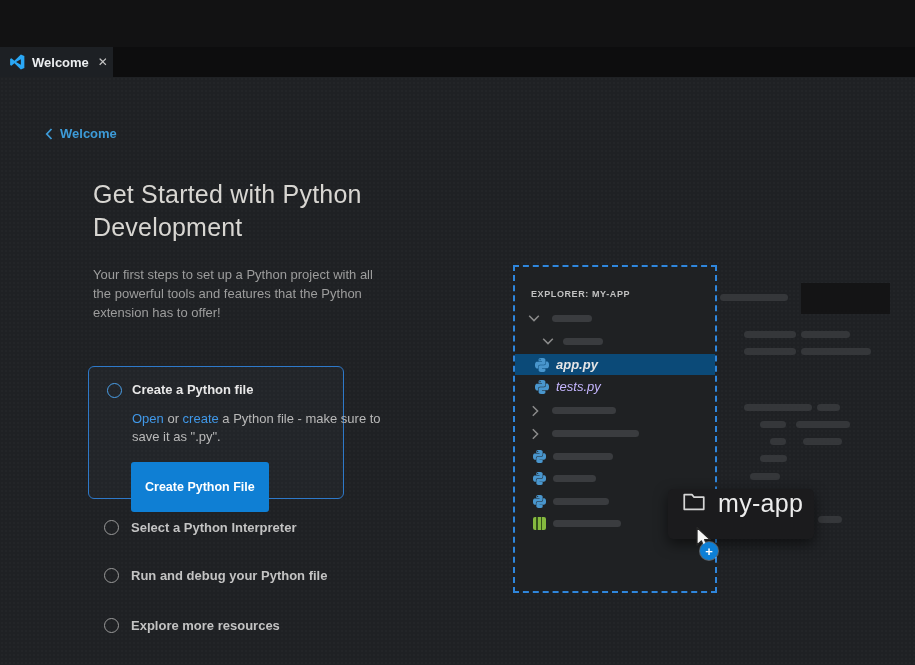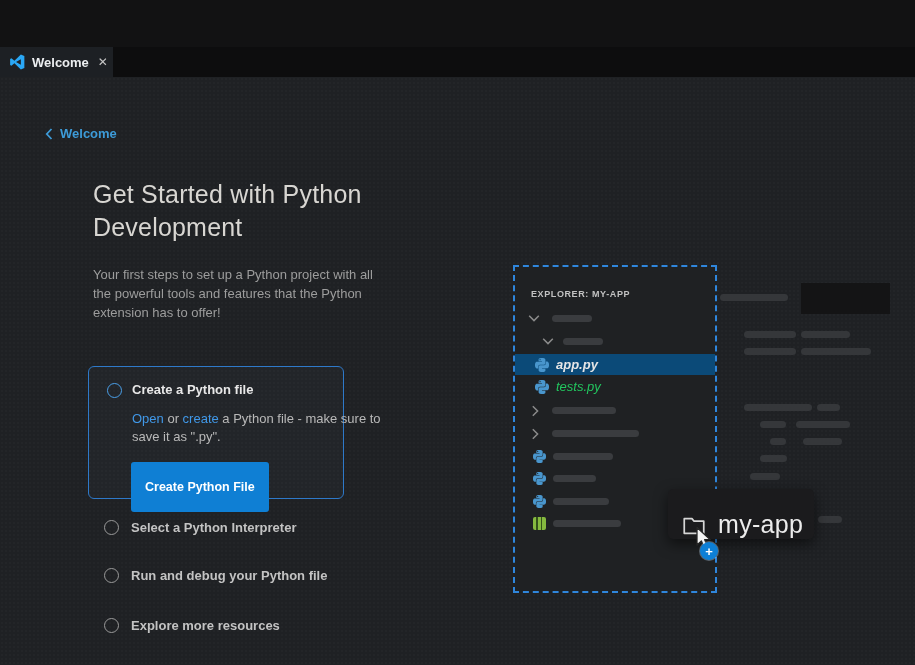--- a/index.html
+++ b/index.html
@@ -61,21 +61,21 @@
   .tree-bar { position:absolute; height:7px; border-radius:4px; background:#3a3c3f; }
   .tree-row-sel { position:absolute; left:0; top:87px; width:200px; height:21px; background:#0b4a78; }
   .file-row { position:absolute; display:flex; align-items:center; gap:7px;font-style:italic; }
   .file-name { font-size:13px; color:#e6e6e6; }
   .green-file-icon { width:13px; height:13px; border-radius:2px; background:#85b93f;
         background-image:linear-gradient(90deg, transparent 3.5px, #33511a 3.5px, #33511a 5px,
            transparent 5px, transparent 8px, #33511a 8px, #33511a 9.5px, transparent 9.5px); }
 
   .drag-tooltip { position:absolute; left:668px; top:412px; width:146px; height:50px;
         background:#1b1b1d; border-radius:5px; box-shadow:0 5px 14px rgba(0,0,0,.55);
-        display:flex; align-items:flex-end; gap:11px; padding-left:13px; }
+        display:flex; align-items:flex-start; gap:11px; padding-left:13px; }
   .drag-tooltip .label { font-size:25px; color:#ececec; letter-spacing:.3px; }
 
   .cursor-icon { position:absolute; left:692px; top:449px; }
   .plus-badge { position:absolute; left:700px; top:465px; width:18px; height:18px; border-radius:50%;
         background:#0d7fd6; box-shadow:0 0 0 1px rgba(200,225,250,.35);
         display:flex; align-items:center; justify-content:center;
         color:#fff; font-size:13px; font-weight:700; line-height:1; }
 
   
   .bottom-strip { position:absolute; left:0; bottom:0; width:915px; height:16px;
@@ -188,21 +188,21 @@
       <div class="file-row" style="left:20px; top:90px">
         <svg width="14" height="14">
             <use href="#py-icon"></use>
           </svg>
         <span class="file-name" style="font-weight:600">app.py</span>
       </div>
       <div class="file-row" style="left:20px; top:112px">
         <svg width="14" height="14">
             <use href="#py-icon"></use>
           </svg>
-        <span class="file-name" style="color:#22c55e">tests.py</span>
+        <span class="file-name" style="color:#c4b5fd">tests.py</span>
       </div>
 
       <svg class="tree-chevron" style="left:16px; top:138px; width:9px; height:12px">
           <use href="#chev-right"></use>
         </svg>
       <div class="tree-bar" style="left:37px; top:140px; width:64px"></div>
 
       <svg class="tree-chevron" style="left:16px; top:161px; width:9px; height:12px">
           <use href="#chev-right"></use>
         </svg>

